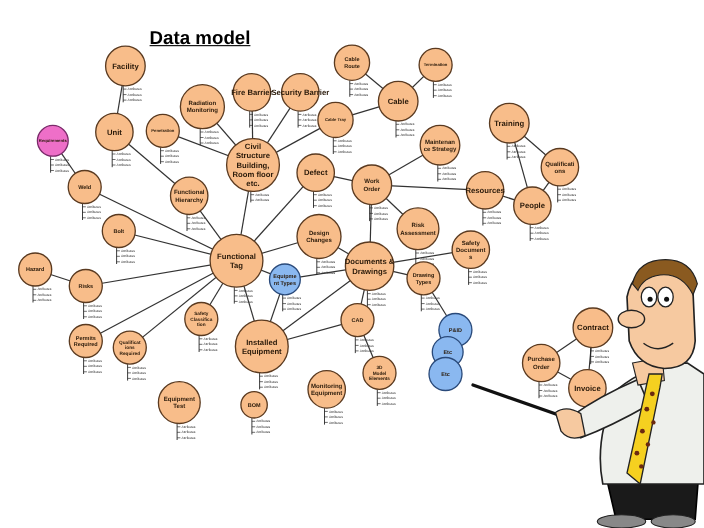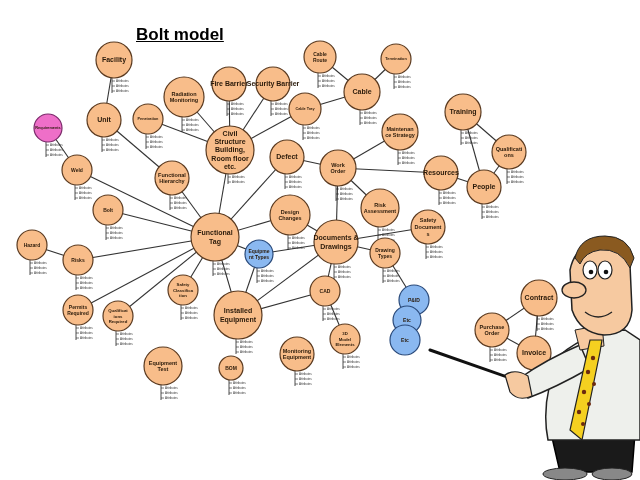--- a/index.html
+++ b/index.html
@@ -5,21 +5,21 @@
   html, body { margin: 0; padding: 0; background: #ffffff; }
   body { width: 640px; height: 480px; position: relative; overflow: hidden; font-family: "Liberation Sans", sans-serif; }
   #title { position: absolute; left: 136px; top: 25px; font-size: 17px; font-weight: bold; text-decoration: underline; color: #000; font-family: "Liberation Sans", sans-serif; }
   svg { position: absolute; left: 0; top: 0; }
   .node-label { font-family: "Liberation Sans", sans-serif; font-weight: bold; fill: #2a1a0a; text-anchor: middle; }
   .attr-text { font-family: "Liberation Sans", sans-serif; font-size: 3px; fill: #333; }
 </style>
 </head>
 <body>
 
-<div id="title">Bolt model</div>
+<div id="title">Data model</div>
 
 <svg id="diagram" width="640" height="480" viewBox="0 0 640 480" xmlns="http://www.w3.org/2000/svg">
   <g id="edges-layer">
       <line x1="114" y1="60" x2="104" y2="120" stroke="#333333" stroke-width="1.1"></line>
       <line x1="104" y1="120" x2="172" y2="178" stroke="#333333" stroke-width="1.1"></line>
       <line x1="48" y1="128" x2="77" y2="170" stroke="#333333" stroke-width="1.1"></line>
       <line x1="148" y1="119" x2="230" y2="150" stroke="#333333" stroke-width="1.1"></line>
       <line x1="184" y1="97" x2="230" y2="150" stroke="#333333" stroke-width="1.1"></line>
       <line x1="229" y1="84" x2="230" y2="150" stroke="#333333" stroke-width="1.1"></line>
       <line x1="273" y1="84" x2="230" y2="150" stroke="#333333" stroke-width="1.1"></line>

